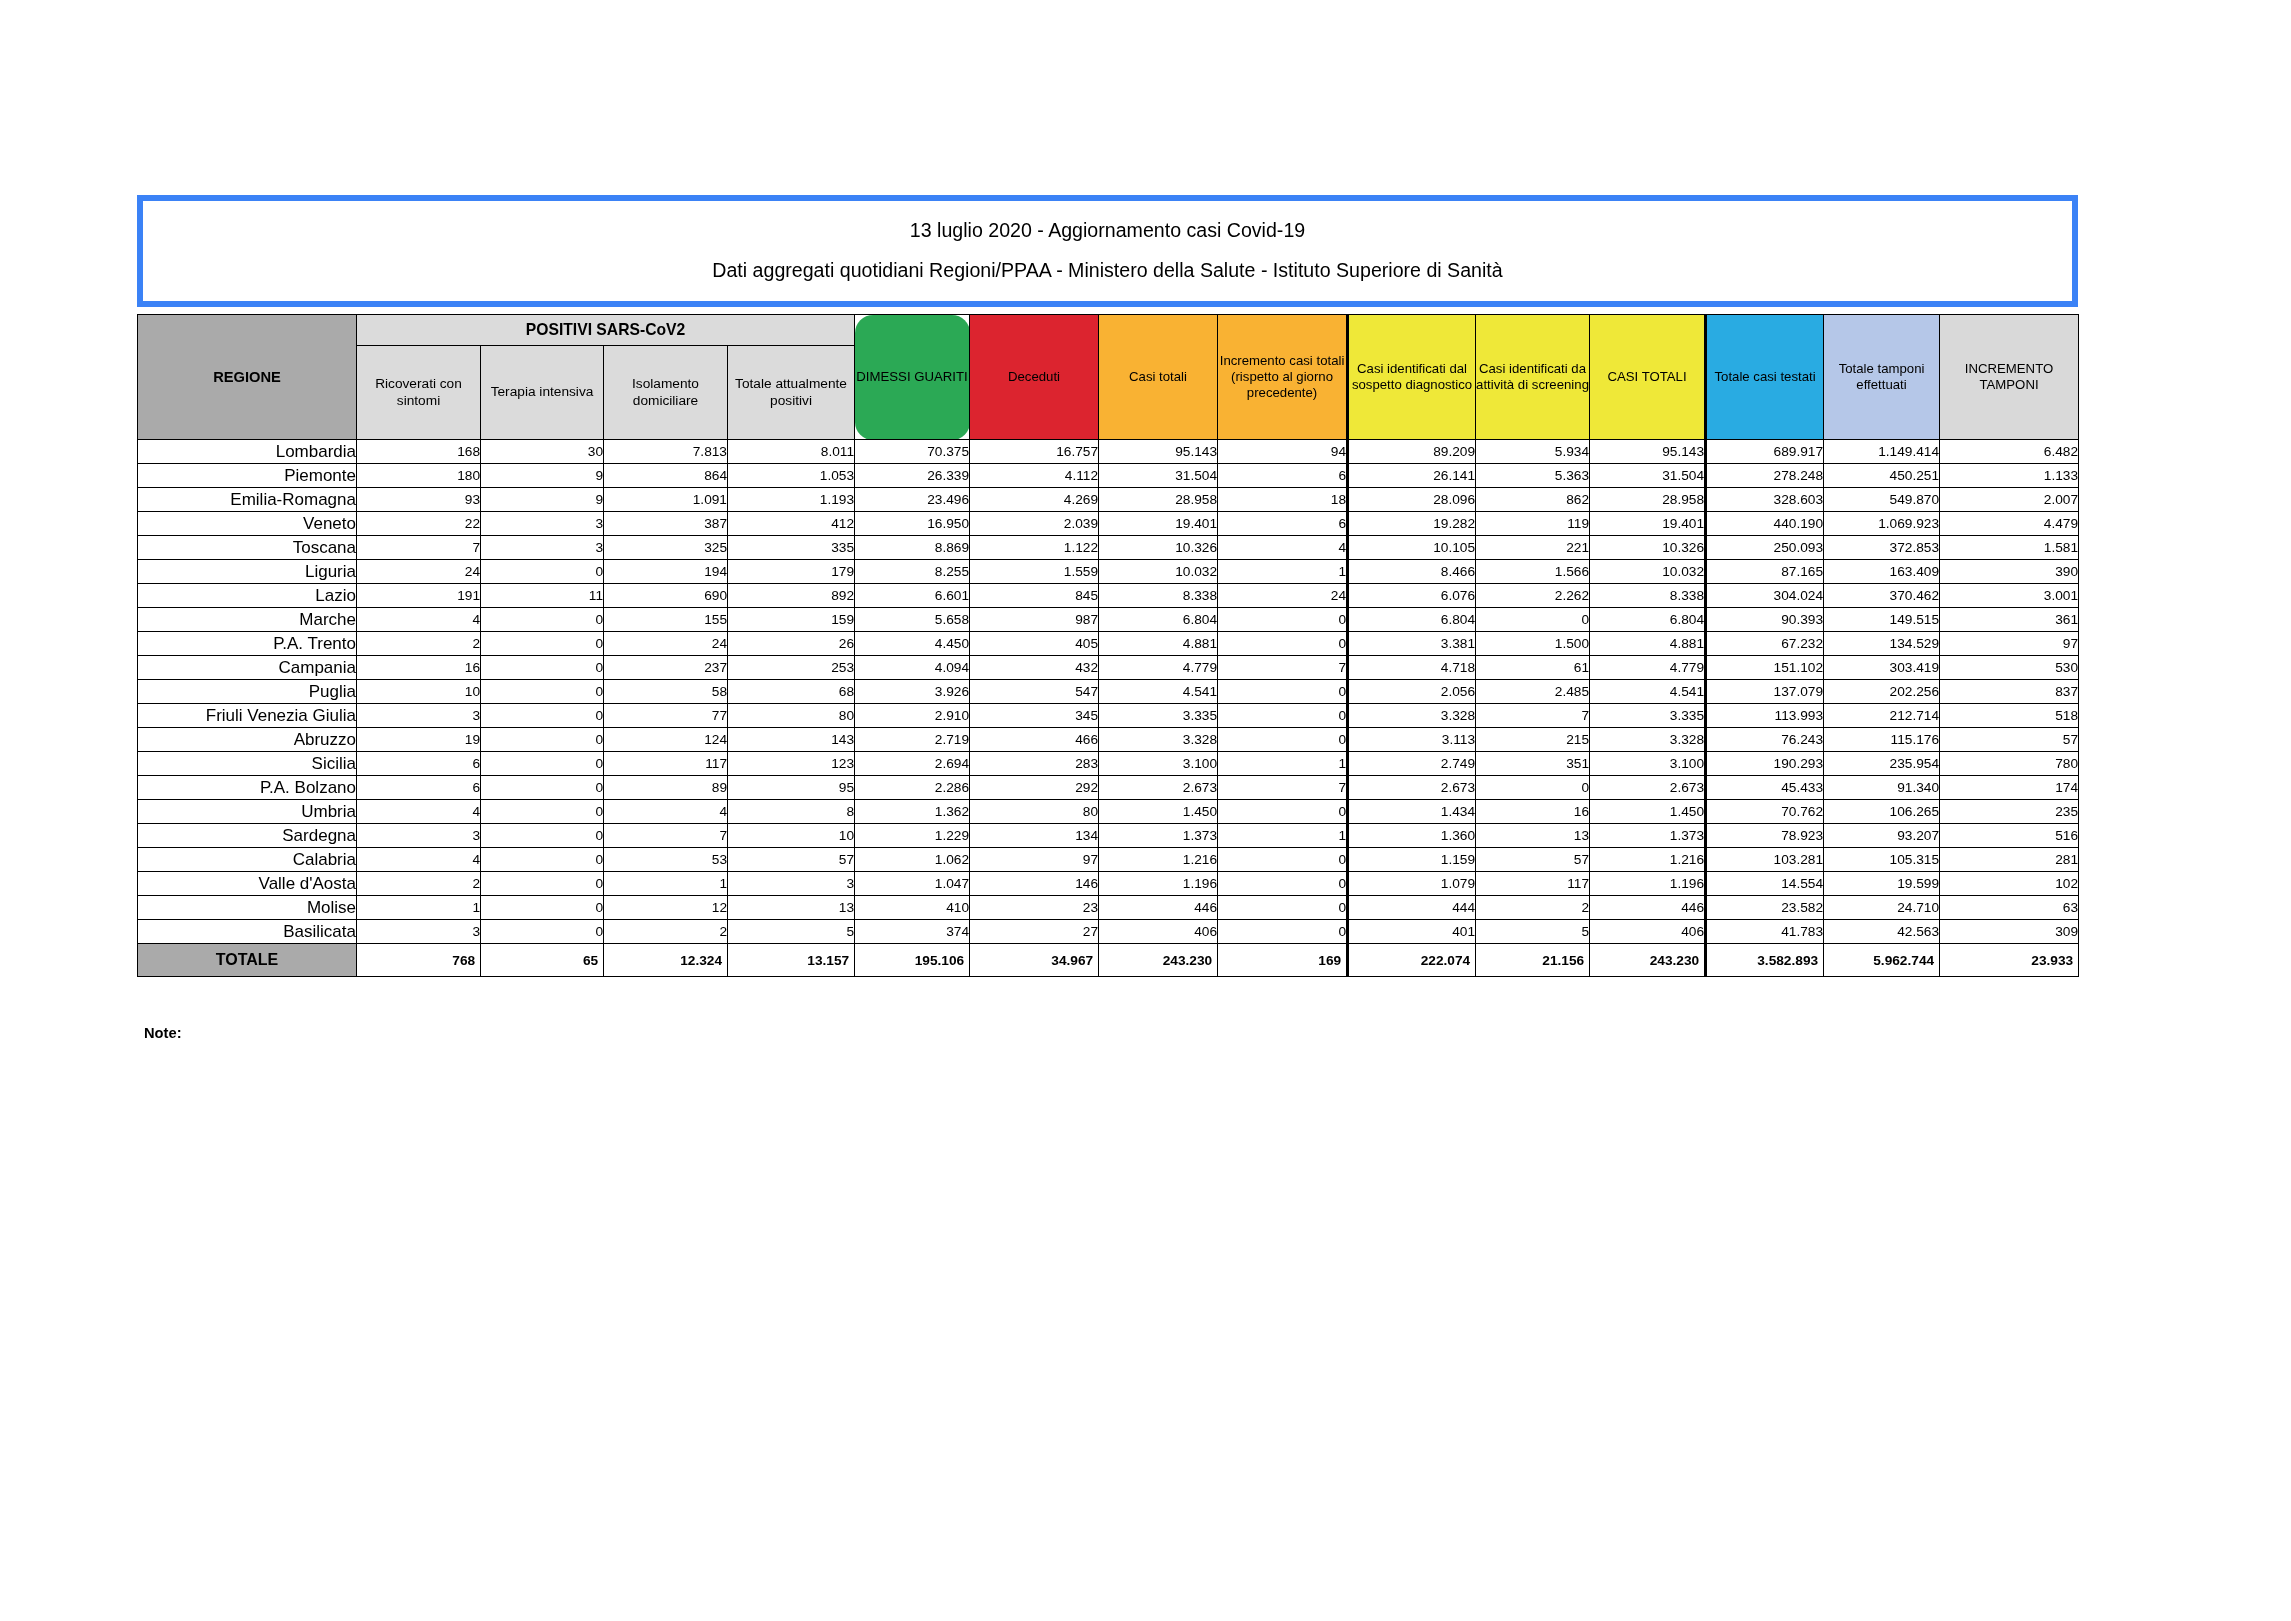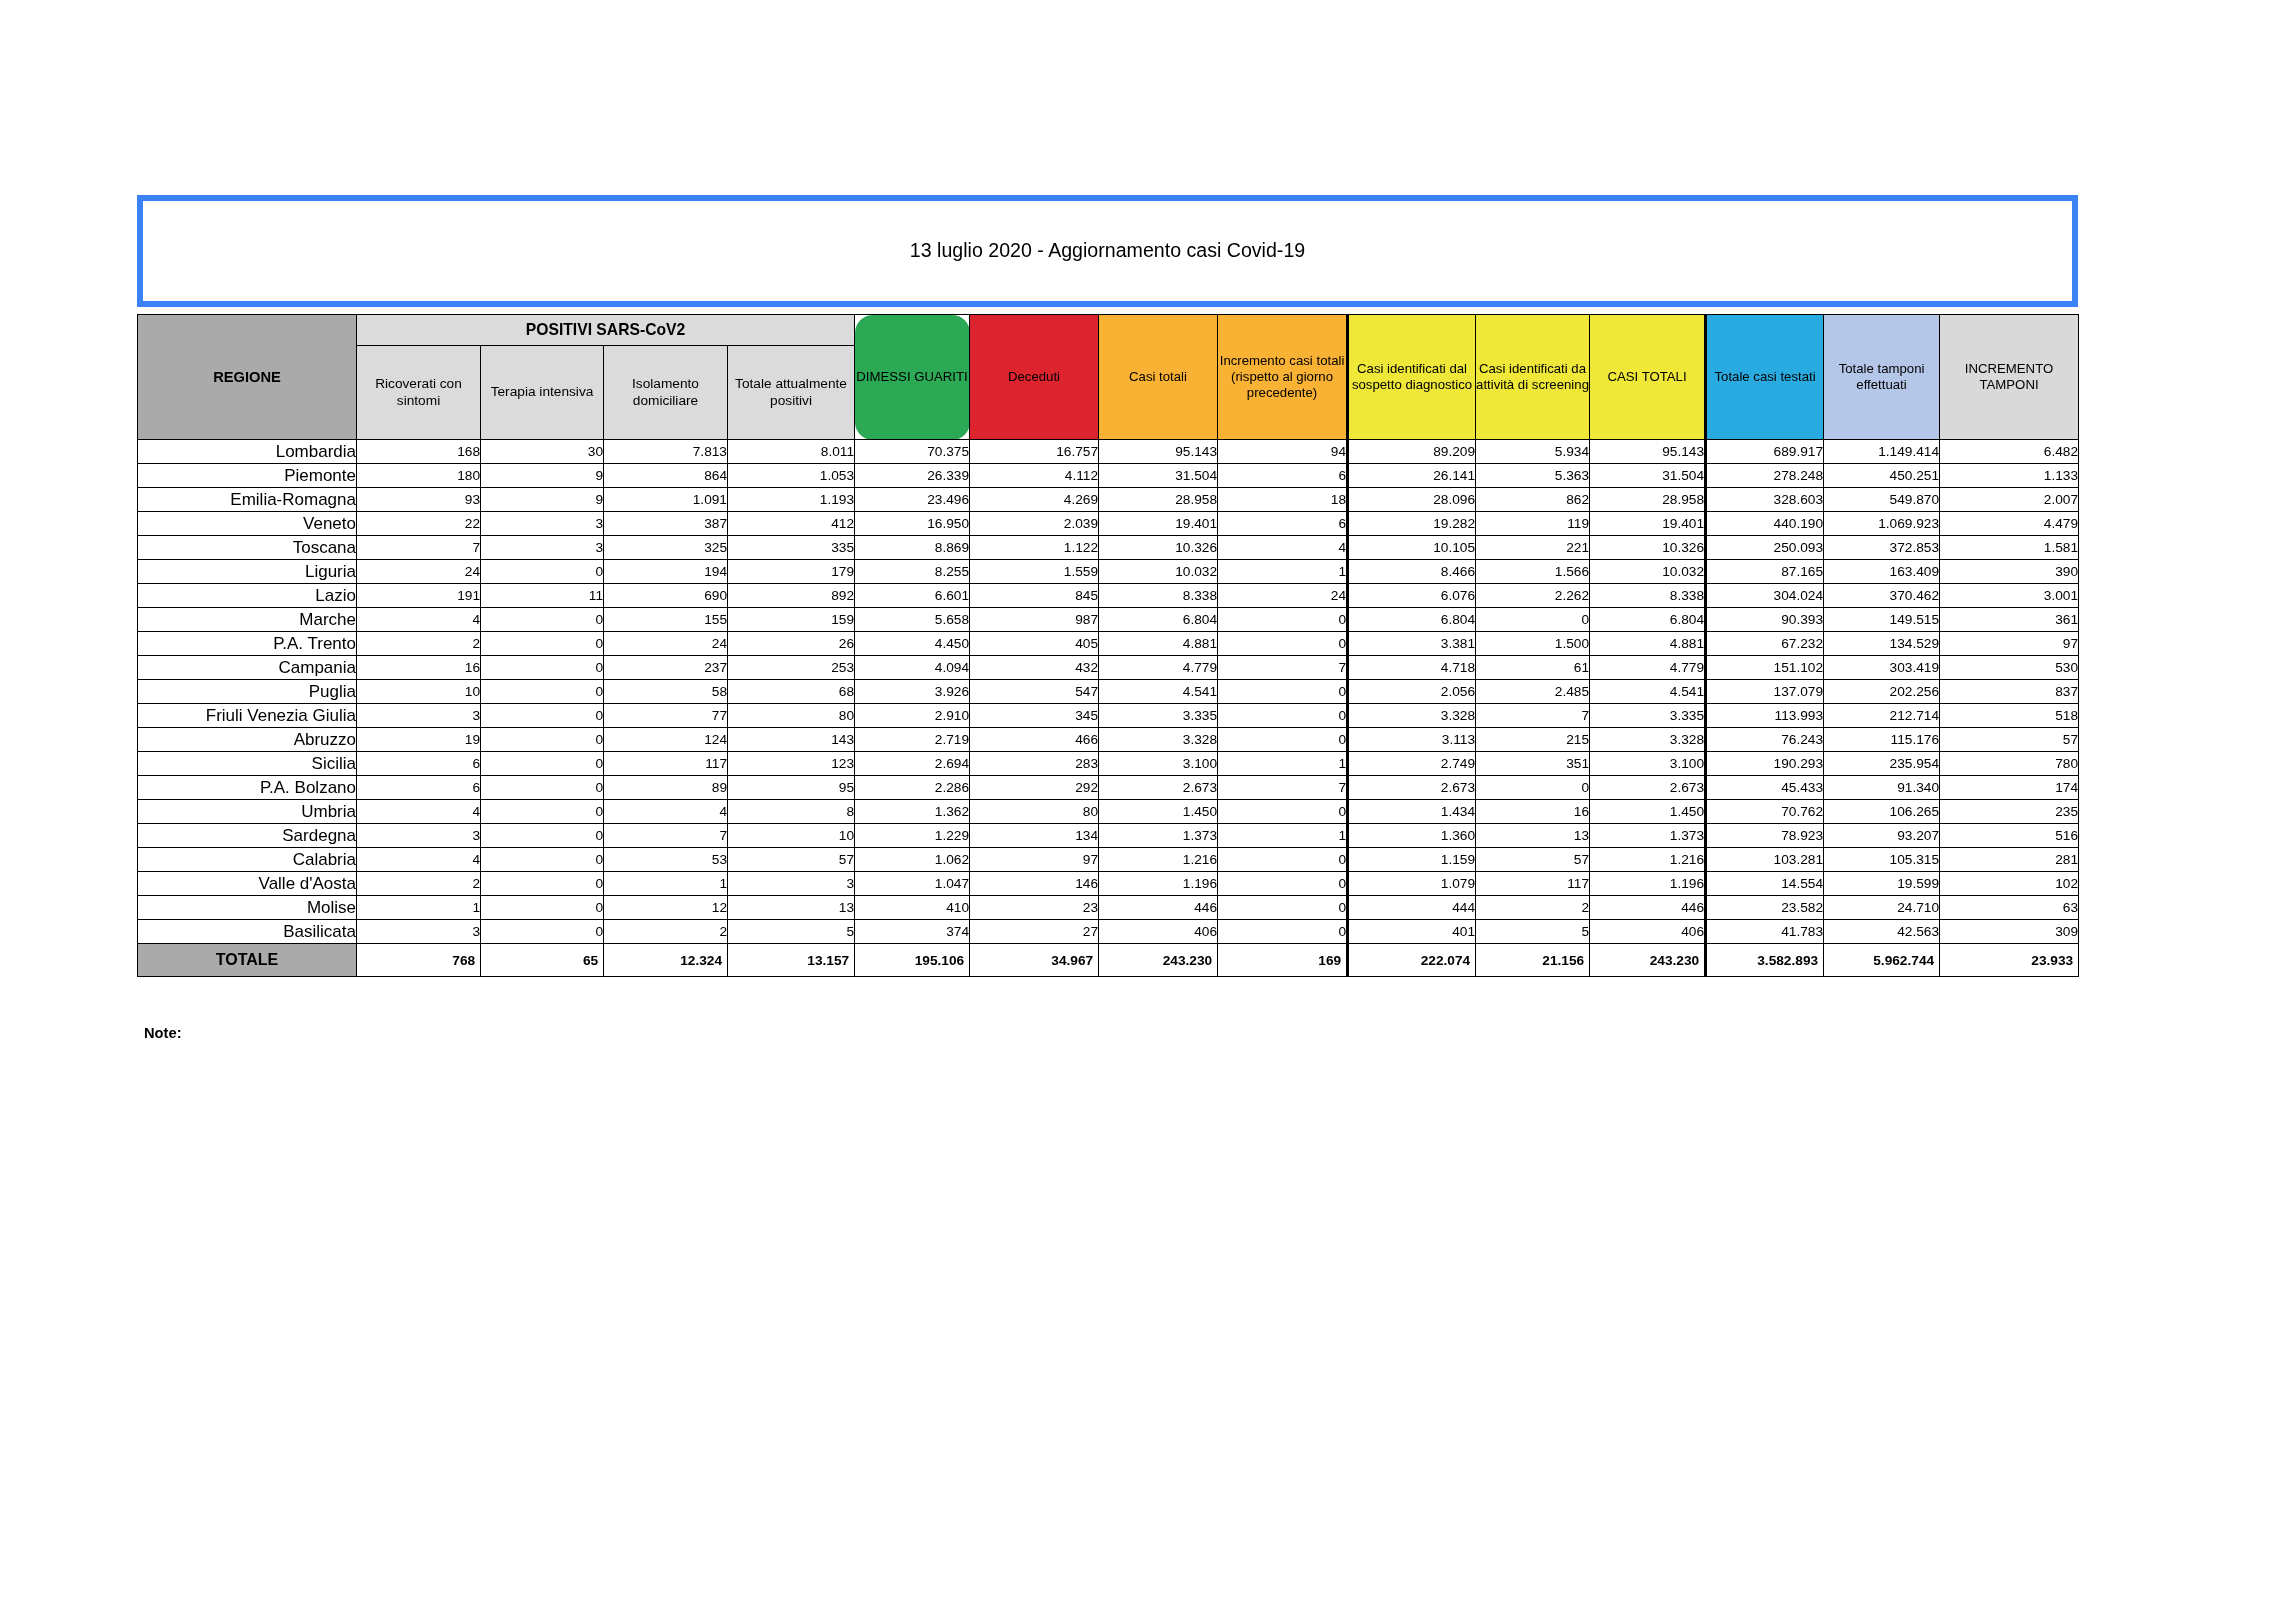--- a/index.html
+++ b/index.html
@@ -136,20 +136,21 @@
     font-weight: bold;
   }
 </style>
 </head>
 <body>
 
 <div class="page">
 
   <div class="title-box">
     <div class="title-line">13 luglio 2020 - Aggiornamento casi Covid-19</div>
+    <div class="title-line">Dati aggregati quotidiani Regioni/PPAA - Ministero della Salute - Istituto Superiore di Sanità</div>
   </div>
 
   <table class="report">
     <colgroup>
       <col class="c1">
         <col class="c2">
         <col class="c3">
         <col class="c4">
         <col class="c5">
       <col class="c6">

